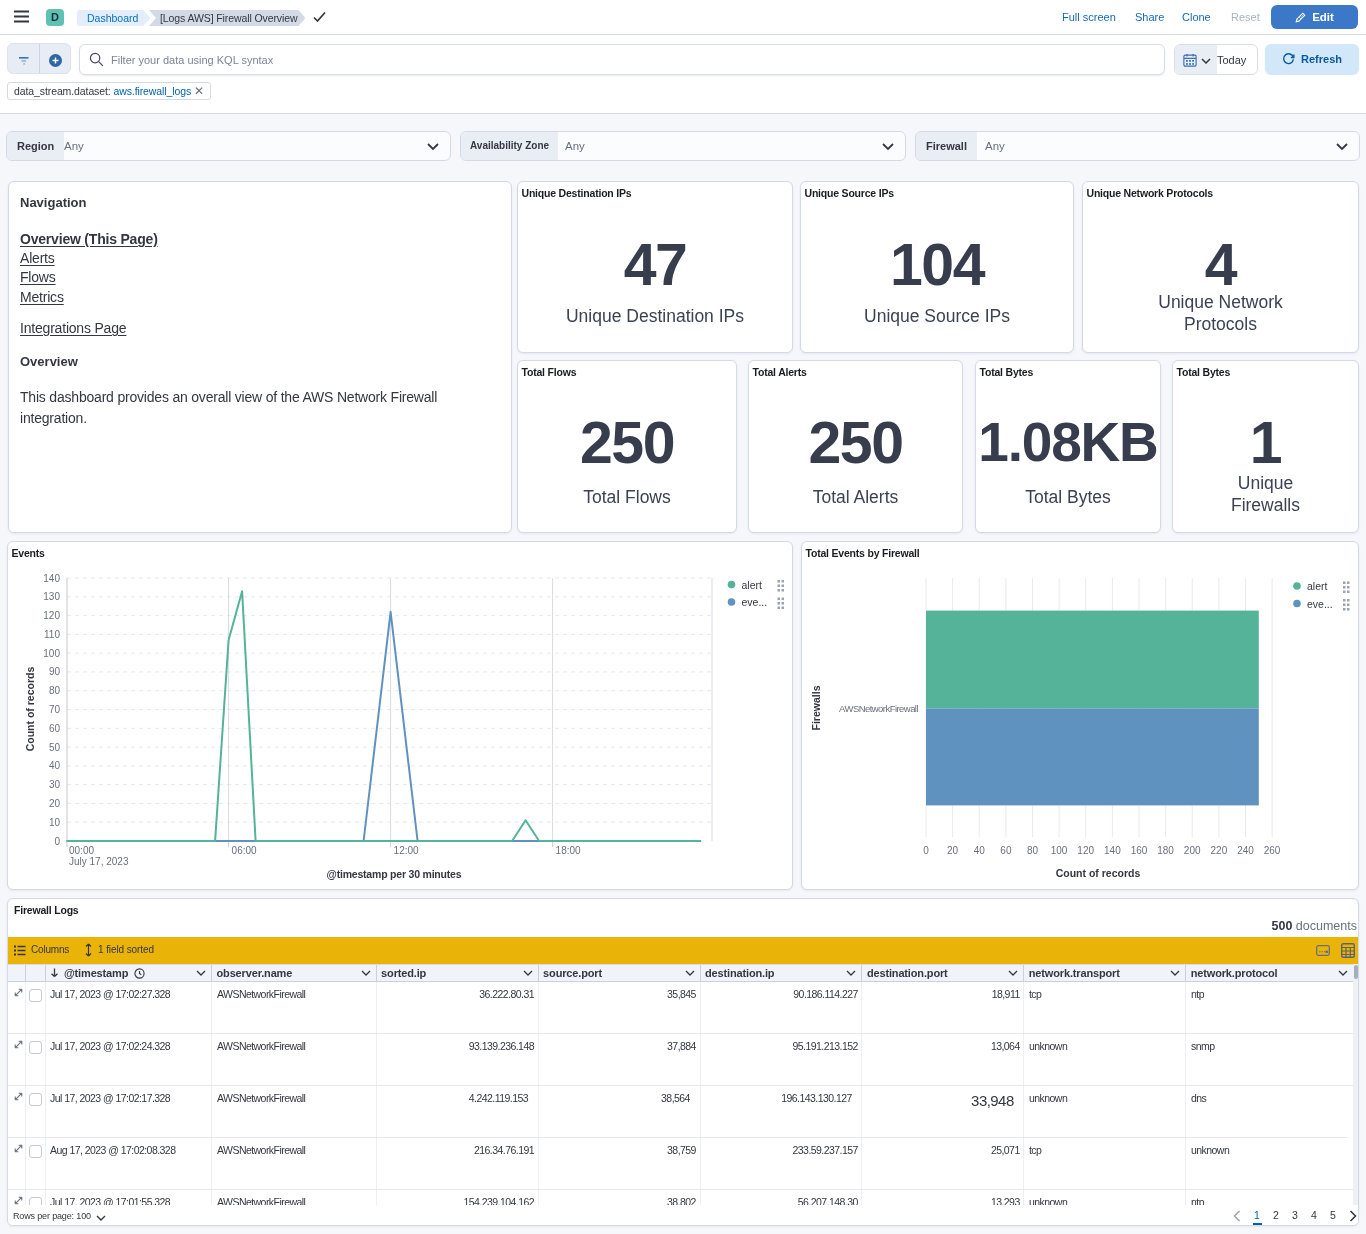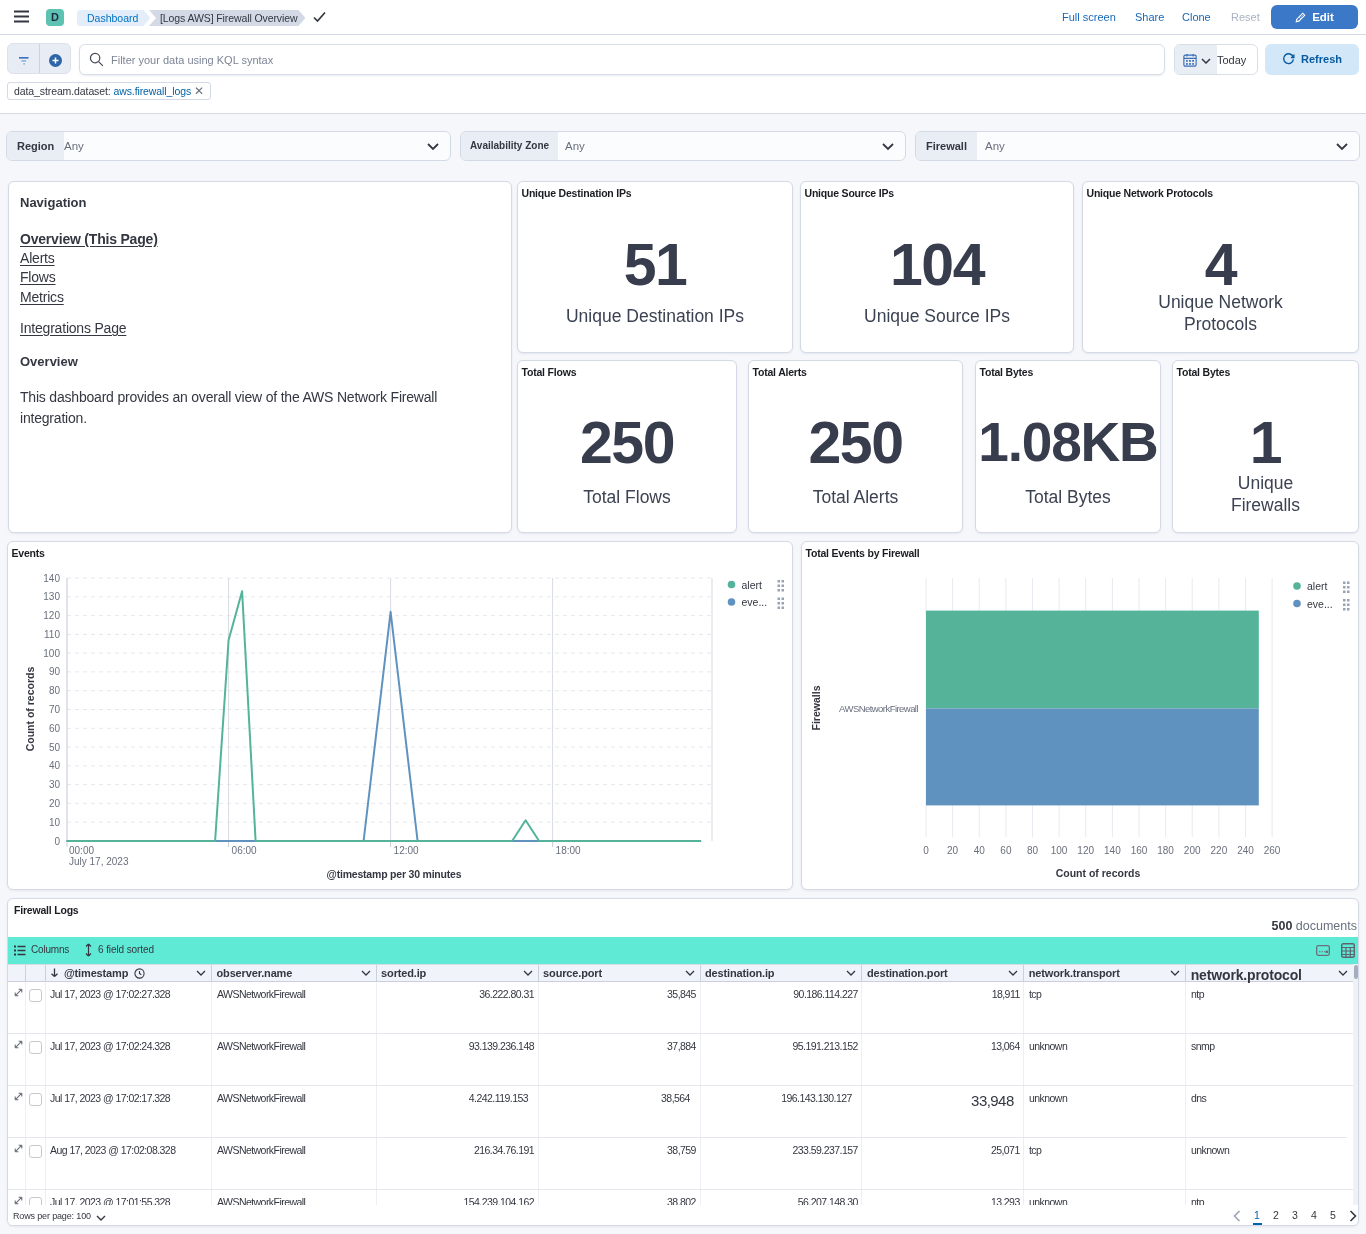--- a/index.html
+++ b/index.html
@@ -140,21 +140,21 @@
       <a style="color:#343741;text-decoration:underline">Flows</a><br>
       <a style="color:#343741;text-decoration:underline">Metrics</a>
     </div>
     <div class="abs" style="left:11px;top:138px;font-size:14px;letter-spacing:-0.2px;color:#343741"><a style="color:#343741;text-decoration:underline">Integrations Page</a></div>
     <div class="abs" style="left:11px;top:172px;font-size:13px;font-weight:700;color:#343741">Overview</div>
     <div class="abs" style="left:11px;top:205px;width:440px;font-size:14px;letter-spacing:-0.2px;line-height:21px;color:#343741">This dashboard provides an overall view of the AWS Network Firewall integration.</div>
   </div>
 
   <div class="panel" style="left:517px;top:181px;width:276px;height:172px">
     <div class="ptitle">Unique Destination IPs</div>
-    <div class="metric-num" style="top:54px">51</div>
+    <div class="metric-num" style="top:54px">47</div>
     <div class="metric-lbl" style="top:122.5px">Unique Destination IPs</div>
   </div>
   <div class="panel" style="left:800px;top:181px;width:274px;height:172px">
     <div class="ptitle">Unique Source IPs</div>
     <div class="metric-num" style="top:54px">104</div>
     <div class="metric-lbl" style="top:122.5px">Unique Source IPs</div>
   </div>
   <div class="panel" style="left:1082px;top:181px;width:277px;height:172px">
     <div class="ptitle">Unique Network Protocols</div>
     <div class="metric-num" style="top:54px">4</div>
@@ -287,32 +287,32 @@
           <rect x="545" y="61.5" width="2.5" height="2.5"></rect>
         <rect x="541" y="66" width="2.5" height="2.5"></rect>
           <rect x="545" y="66" width="2.5" height="2.5"></rect>
       </g>
     </svg>
   </div>
 
   <div class="panel" id="logs" style="left:7px;top:898px;width:1352px;height:328px">
     <div class="ptitle" style="left:6px;top:5px">Firewall Logs</div>
     <div class="abs" style="right:1px;top:20px;font-size:12.5px;color:#69707D"><b style="color:#343741">500</b> documents</div>
-    <div class="abs" style="left:0;top:38px;width:1350px;height:27px;background:#5eead4">
+    <div class="abs" style="left:0;top:38px;width:1350px;height:27px;background:#eab308">
       <svg class="abs" style="left:6px;top:8px" width="12" height="11" viewBox="0 0 12 11">
           <g stroke="#343741" stroke-width="1.3">
             <path d="M0 1.5h2M0 5.5h2M0 9.5h2" stroke-width="1.8"></path>
             <path d="M3.5 1.5h8M3.5 5.5h8M3.5 9.5h8"></path>
           </g>
         </svg>
       <div class="abs" style="left:23px;top:7px;font-size:10px;letter-spacing:-0.2px;color:#343741">Columns</div>
       <svg class="abs" style="left:76px;top:6px" width="9" height="14" viewBox="0 0 9 14">
           <path d="M4.5 1v12M4.5 1L2 3.5M4.5 1L7 3.5M4.5 13L2 10.5M4.5 13L7 10.5" fill="none" stroke="#343741" stroke-width="1.2"></path>
         </svg>
-      <div class="abs" style="left:90px;top:7px;font-size:10px;letter-spacing:-0.1px;color:#343741">6 field sorted</div>
+      <div class="abs" style="left:90px;top:7px;font-size:10px;letter-spacing:-0.1px;color:#343741">1 field sorted</div>
       <svg class="abs" style="left:1308px;top:8px" width="14" height="11" viewBox="0 0 14 11">
           <rect x="0.7" y="0.7" width="12.6" height="9.6" rx="1.5" fill="none" stroke="#69707D" stroke-width="1.3"></rect>
           <path d="M3 6.7h1.5M5.5 6.7H7M8 6.7h1.5" stroke="#69707D" stroke-width="1.1"></path>
           <rect x="9.6" y="5.6" width="2.4" height="2.4" fill="#69707D"></rect>
         </svg>
       <svg class="abs" style="left:1333px;top:6px" width="14" height="15" viewBox="0 0 14 15">
           <rect x="0.7" y="0.7" width="12.6" height="13.6" rx="1.5" fill="none" stroke="#5d6470" stroke-width="1.4"></rect>
           <path d="M0.7 4.5h12.6M0.7 8h12.6M0.7 11.5h12.6M5 4.5V14.3M9.3 4.5V14.3" stroke="#5d6470" stroke-width="1.2"></path>
         </svg>
     </div>
@@ -349,21 +349,21 @@
             <path d="M1 1l4 4 4-4" fill="none" stroke="#343741" stroke-width="1.3"></path>
           </svg>
       <div class="abs" style="left:858.9px;top:3px;font-size:11px;letter-spacing:-0.15px;font-weight:700;color:#343741">destination.port</div>
       <svg class="abs" style="left:1000.3px;top:6px" width="10" height="6" viewBox="0 0 10 6">
             <path d="M1 1l4 4 4-4" fill="none" stroke="#343741" stroke-width="1.3"></path>
           </svg>
       <div class="abs" style="left:1020.8px;top:3px;font-size:11px;letter-spacing:-0.15px;font-weight:700;color:#343741">network.transport</div>
       <svg class="abs" style="left:1162.2px;top:6px" width="10" height="6" viewBox="0 0 10 6">
             <path d="M1 1l4 4 4-4" fill="none" stroke="#343741" stroke-width="1.3"></path>
           </svg>
-      <div class="abs" style="left:1182.7px;top:3px;font-size:14px;letter-spacing:-0.15px;font-weight:700;color:#343741">network.protocol</div>
+      <div class="abs" style="left:1182.7px;top:3px;font-size:11px;letter-spacing:-0.15px;font-weight:700;color:#343741">network.protocol</div>
       <svg class="abs" style="left:1330px;top:6px" width="10" height="6" viewBox="0 0 10 6">
             <path d="M1 1l4 4 4-4" fill="none" stroke="#343741" stroke-width="1.3"></path>
           </svg>
       <div class="abs" style="left:36.6px;top:1px;width:1px;height:16px;background:#CBD1DC"></div>
       <div class="abs" style="left:203px;top:1px;width:1px;height:16px;background:#CBD1DC"></div>
       <div class="abs" style="left:367.6px;top:1px;width:1px;height:16px;background:#CBD1DC"></div>
       <div class="abs" style="left:529.6px;top:1px;width:1px;height:16px;background:#CBD1DC"></div>
       <div class="abs" style="left:691.5px;top:1px;width:1px;height:16px;background:#CBD1DC"></div>
       <div class="abs" style="left:853.4px;top:1px;width:1px;height:16px;background:#CBD1DC"></div>
       <div class="abs" style="left:1015.3px;top:1px;width:1px;height:16px;background:#CBD1DC"></div>

